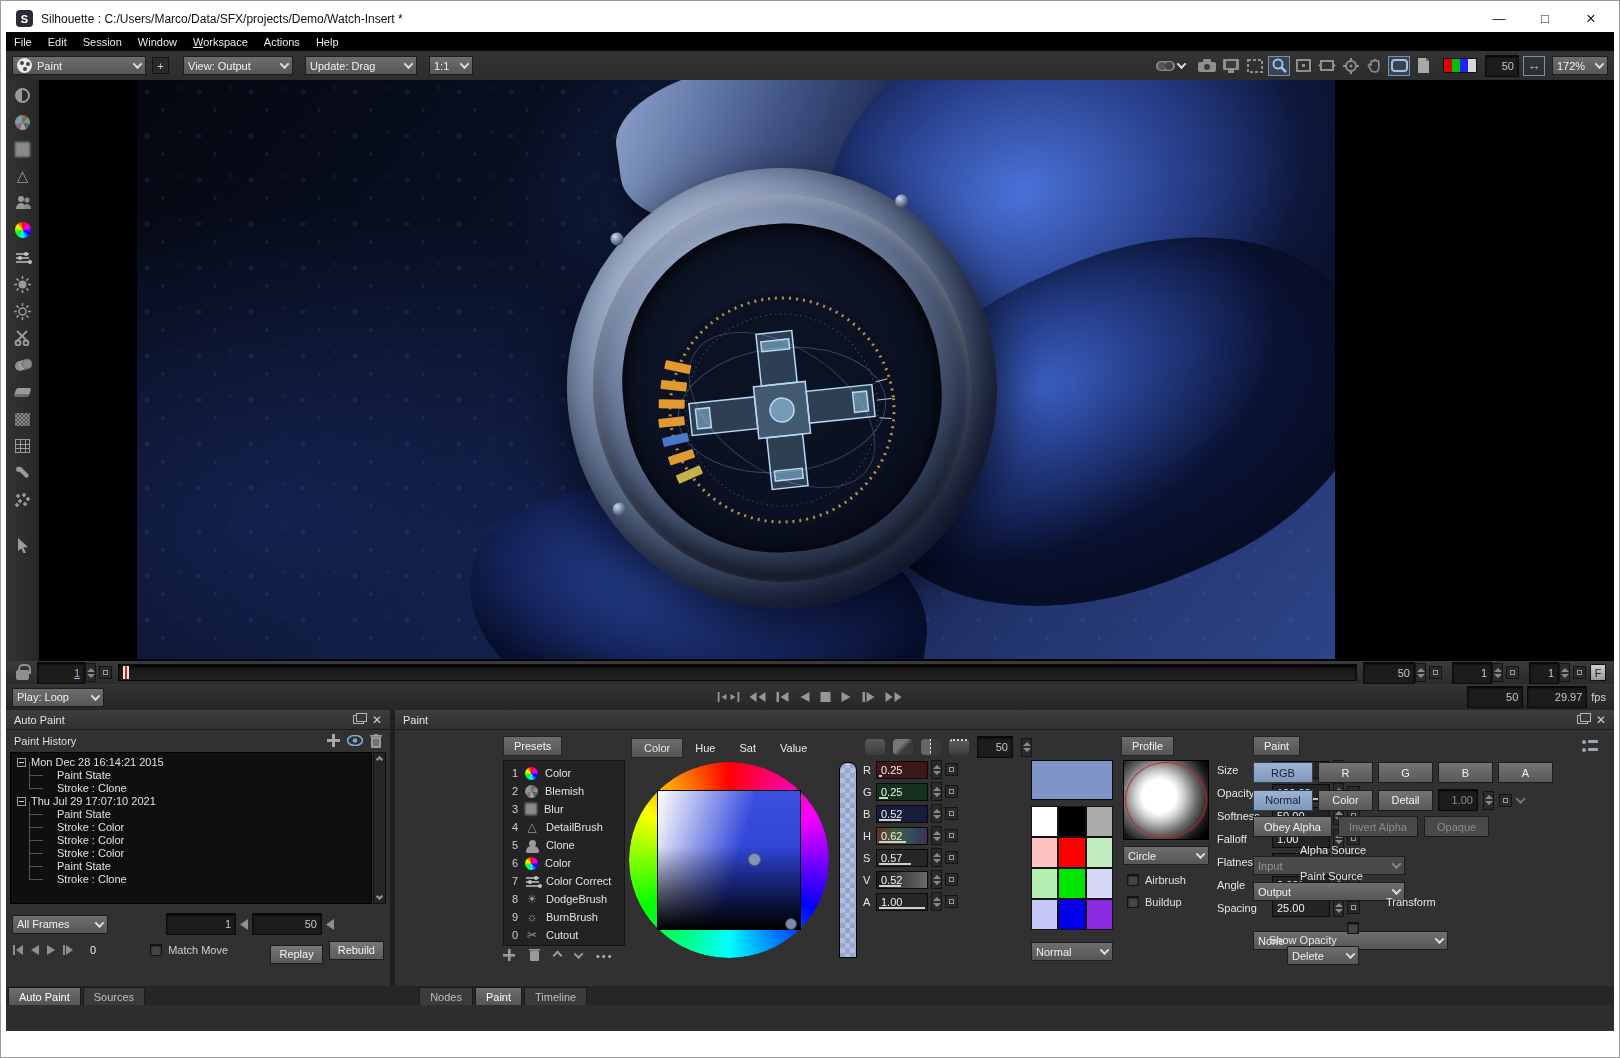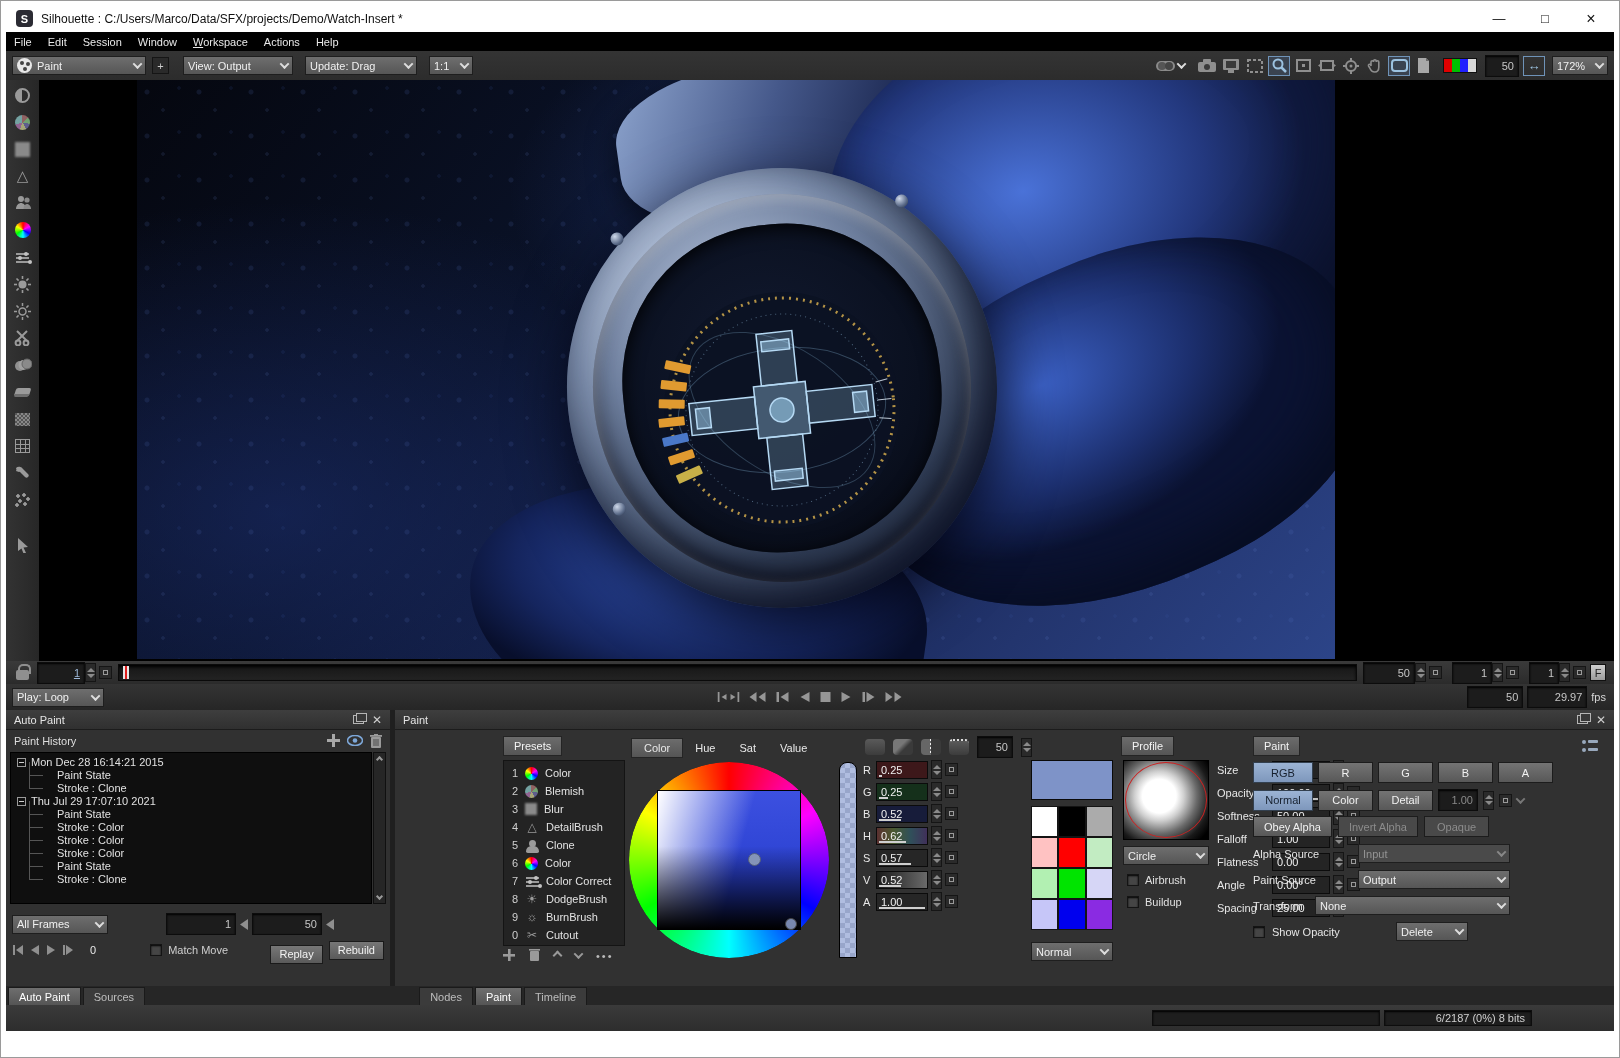--- a/index.html
+++ b/index.html
@@ -207,21 +207,21 @@
   .listic i { position:absolute; left:0; width:4px; height:4px; border-radius:50%; background:#98a8bc; }
   .listic i:nth-child(2) { top:8px; }
   .listic b { position:absolute; left:6px; width:10px; height:3px; background:#98a8bc; border-radius:1px; }
   .listic b:nth-child(4) { top:8px; }
   .chanbtns { position:absolute; left:858px; top:52px; display:flex; gap:5px; }
   .cbtn { height:21px; background:linear-gradient(#747474,#585858); border:1px solid #1c1c1c; color:#f2f2f2; display:inline-flex; align-items:center; justify-content:center; }
   .cbtn.blue { background:linear-gradient(#9cb4d4,#7e97bc); color:#16202e; border-color:#33404f; }
   .cbtn.dim { background:#494949; color:#8c8c8c; }
   .modebtns { position:absolute; left:858px; top:79px; display:flex; gap:5px; align-items:center; }
   .alphabtns { position:absolute; left:858px; top:106px; display:flex; gap:6px; }
-  .srcrow { position:absolute; left:858px; display:flex; align-items:center; color:#e6e6e6; }
+  .srcrow { position:absolute; left:858px; display:flex; align-items:flex-end; color:#e6e6e6;flex-direction:column; }
   .dd.dim { background:#4a4a4a; color:#949494; }
   .dd.dim .chev { border-color:#888; }
 
   .eye-ic svg, .plus-ic svg, .trash-ic svg { display:block; }
 </style>
 </head>
 <body>
 
 <div id="frame">
 <div id="window">
@@ -1094,21 +1094,21 @@
               <span class="chev"></span>
         </div>
       </div>
       <div class="srcrow" style="top:160px;">
         <span style="width:105px;">Paint Source</span>
         <div class="dd" style="width:152px;">
           <span>Output</span>
               <span class="chev"></span>
         </div>
       </div>
-      <div class="srcrow" style="top:186px;">
+      <div class="srcrow" style="top:186px;gap:23px;">
         <span style="width:62px;">Transform</span>
         <div class="dd" style="width:195px;">
           <span>None</span>
               <span class="chev"></span>
         </div>
       </div>
       <div class="srcrow" style="top:212px;">
         <span class="checkbox"></span>
         <span style="margin-left:7px; width:90px;">Show Opacity</span>
         <div class="dd" style="width:72px; margin-left:34px;">
@@ -1121,19 +1121,15 @@
 
   <div class="tabsrow">
     <span class="tab sel" style="margin-left:2px;">Auto Paint</span>
     <span class="tab">Sources</span>
     <span class="tabsp" style="width:270px;"></span>
     <span class="tab">Nodes</span>
     <span class="tab sel">Paint</span>
     <span class="tab">Timeline</span>
   </div>
 
-  <div class="statusbar">
-    <span class="status-fld" style="width:228px; margin-left:1146px;"></span>
-    <span class="status-fld" style="width:148px; margin-left:4px; display:inline-flex; align-items:center; justify-content:flex-end; padding:0 6px; color:#cfcfcf;">6/2187 (0%) 8 bits</span>
-  </div>
 
 </div>
 </div>
 
 </body></html>

